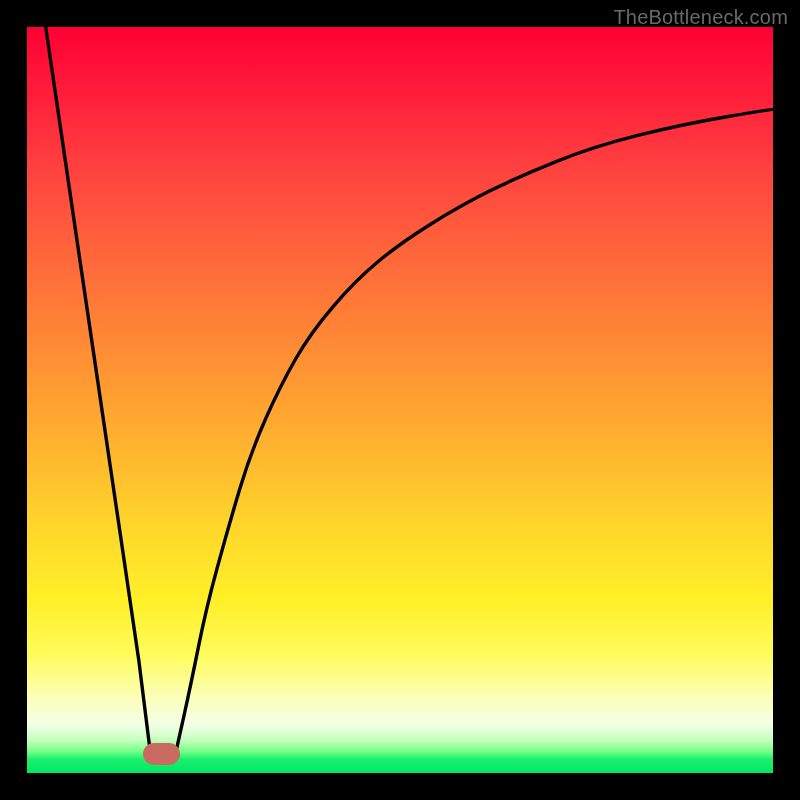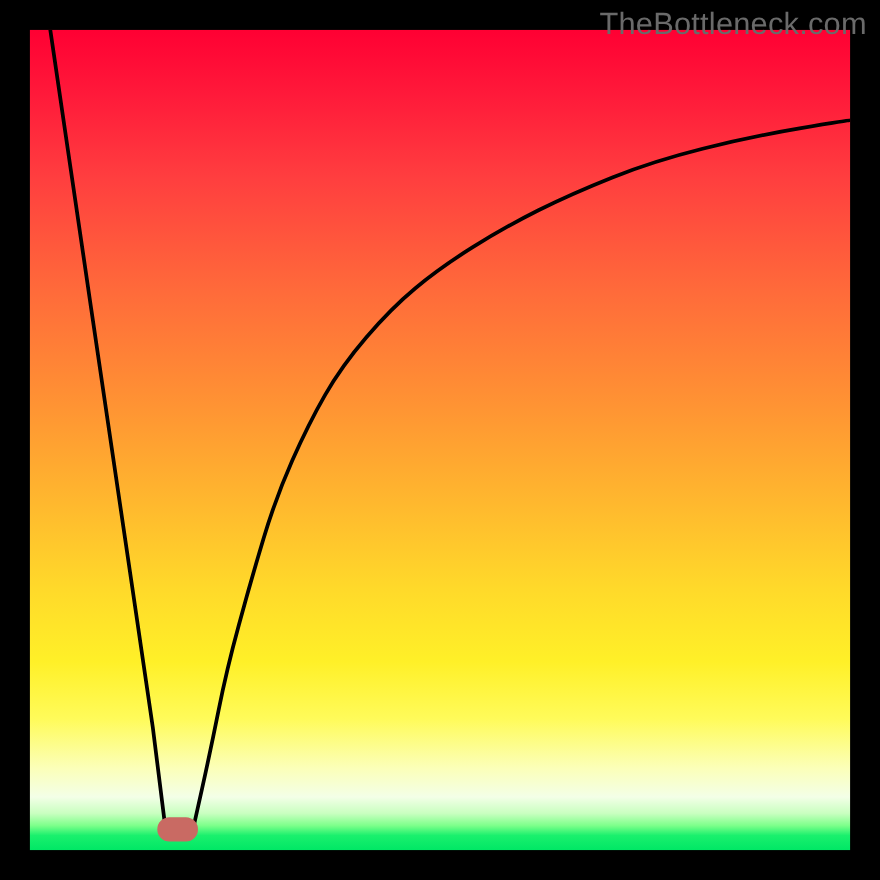--- a/index.html
+++ b/index.html
@@ -15,21 +15,21 @@
     position: relative;
     width: 800px;
     height: 800px;
     background: #000;
   }
   .watermark {
     position: absolute;
     top: 6px;
     right: 12px;
     color: #6a6a6a;
-    font-size: 28px;
+    font-size: 20px;
     font-weight: 400;
     letter-spacing: 0.2px;
     z-index: 5;
     margin-left: 20px;
   }
   .plot-area {
     position: absolute;
     left: 27px;
     top: 27px;
     width: 746px;   

